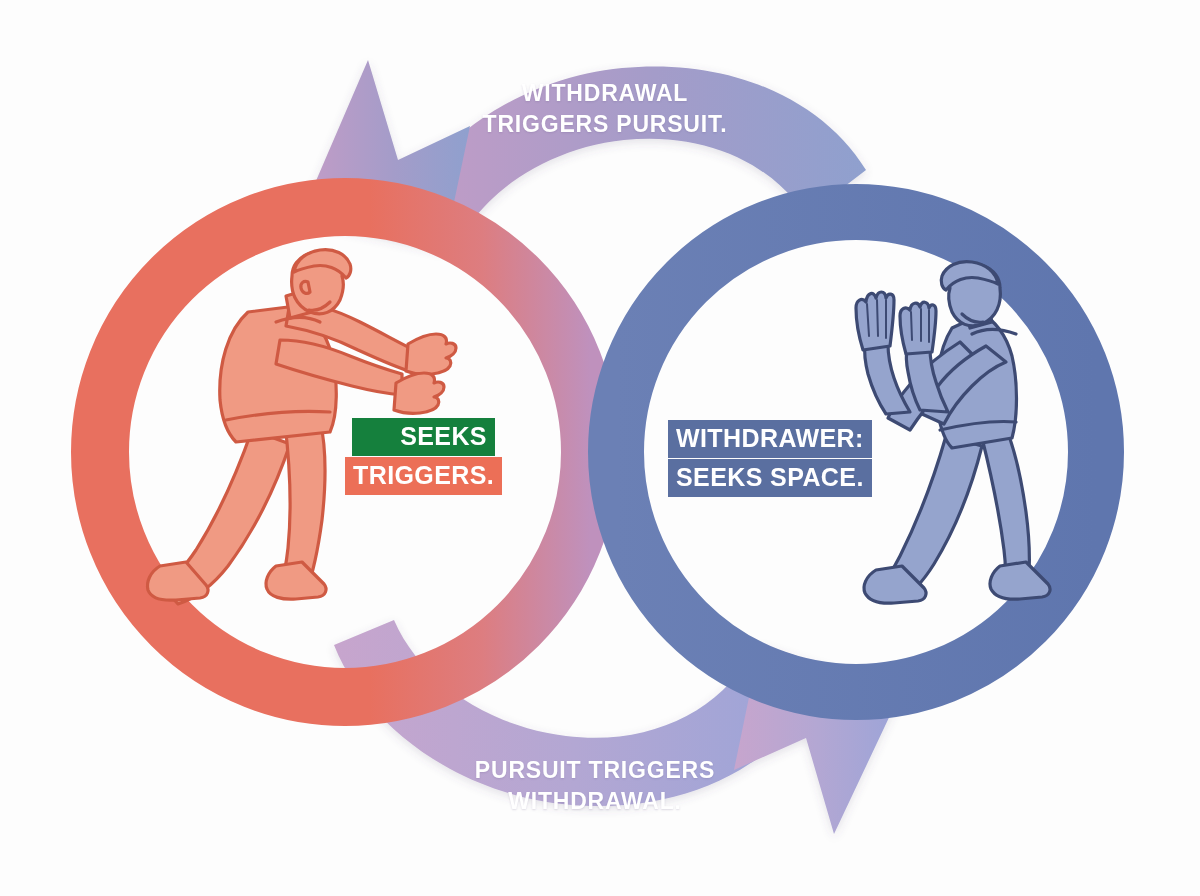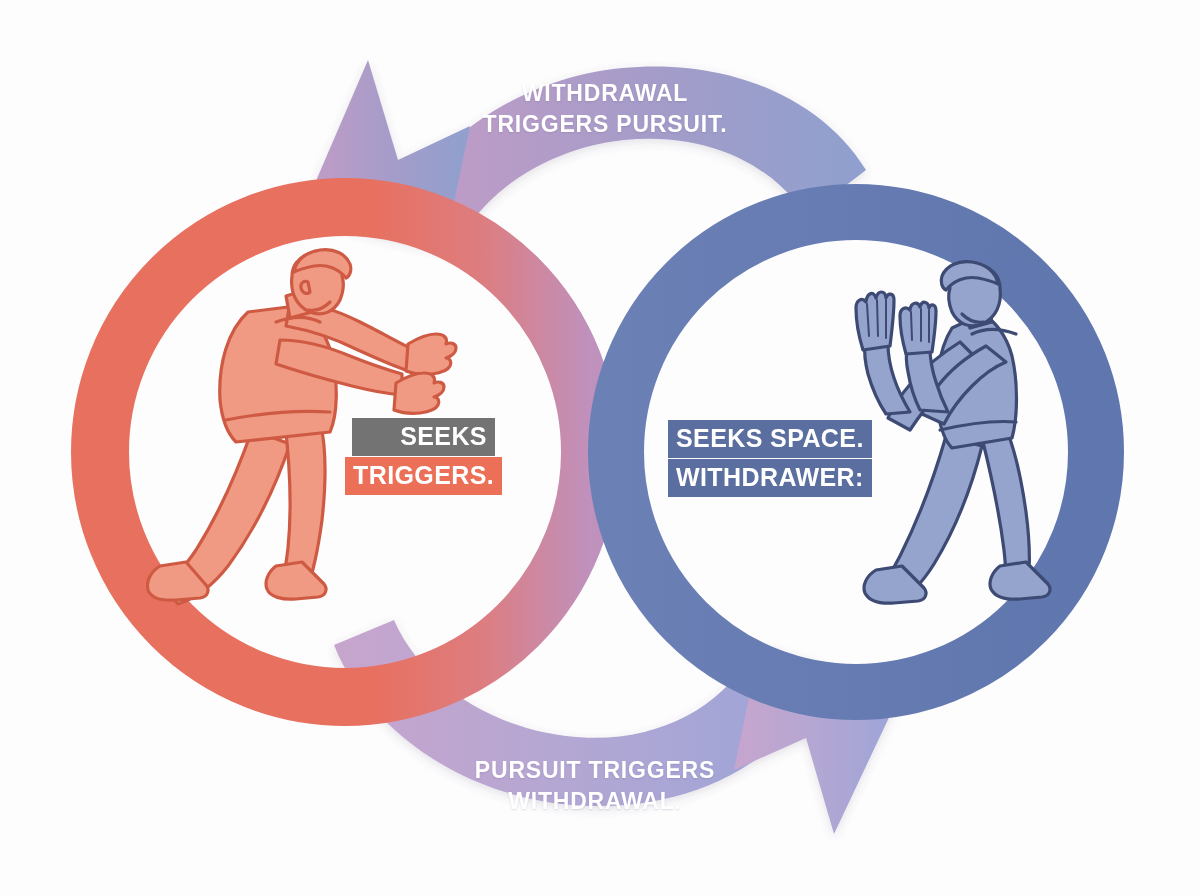--- a/index.html
+++ b/index.html
@@ -355,22 +355,22 @@
 
   </svg>
 
   <div class="arc-label" id="label-top">WITHDRAWAL
 TRIGGERS PURSUIT.</div>
 
   <div class="arc-label" id="label-bottom">PURSUIT TRIGGERS
 WITHDRAWAL.</div>
 
   <div class="tag" id="tag-pursuer">
-    <span class="line" style="background: #737373; padding-left: 48px;">SEEKS</span>
+    <span class="line" style="background: #15803d; padding-left: 48px;">SEEKS</span>
     <span class="line" style="background: rgb(236, 111, 87);">TRIGGERS.</span>
   </div>
 
   <div class="tag" id="tag-withdrawer">
+    <span class="line" style="background: rgb(90, 111, 160);">WITHDRAWER:</span>
     <span class="line" style="background: rgb(90, 111, 160);">SEEKS SPACE.</span>
-    <span class="line" style="background: rgb(90, 111, 160);">WITHDRAWER:</span>
   </div>
 
 </div>
 
 </body></html>

